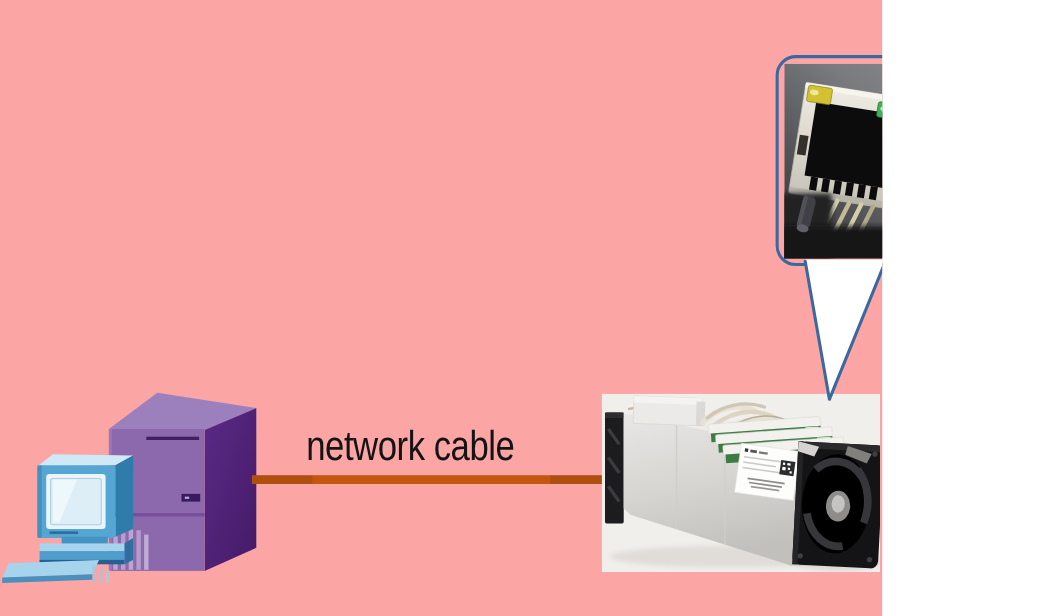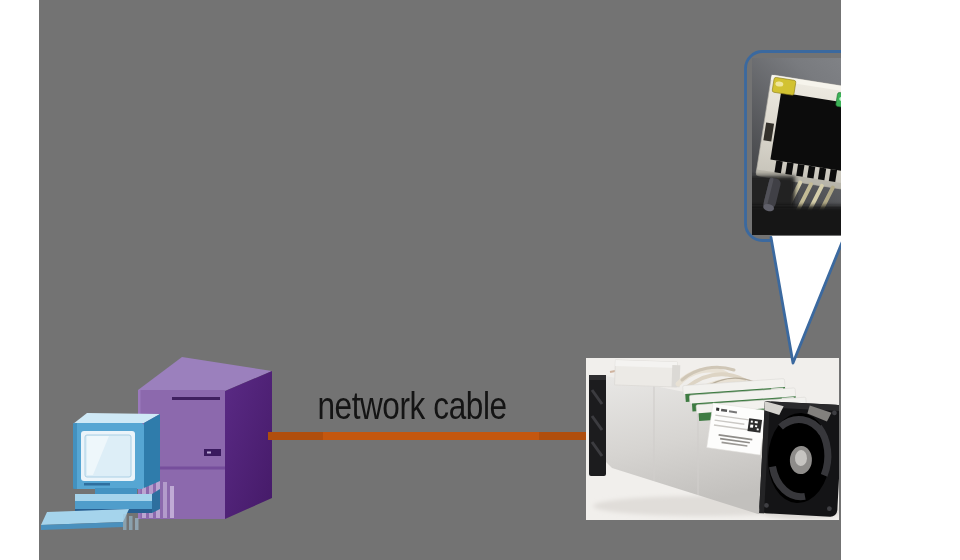--- a/index.html
+++ b/index.html
@@ -1,18 +1,18 @@
 <!DOCTYPE html>
 <html><head>
 <meta charset="utf-8">
 <style>
   html,body { margin:0; padding:0; background:#ffffff; }
   .canvas {
-    position:relative; width:802px; height:560px; background:#737373;
-    overflow:hidden; font-family:"Liberation Sans", sans-serif;margin-left:39px;
+    position:relative; width:802px; height:560px; background:#fca5a5;
+    overflow:hidden; font-family:"Liberation Sans", sans-serif;
   }
   .canvas > svg { position:absolute; left:0; top:0; }
   .cable-label {
     position:absolute; left:238px; top:386px; width:270px; height:42px;
     text-align:center; font-size:38px; line-height:40px; color:#141414;
     font-weight:400; letter-spacing:-0.5px;
     transform:scaleX(0.83); transform-origin:50% 50%;
     white-space:nowrap;
   }
 </style>

